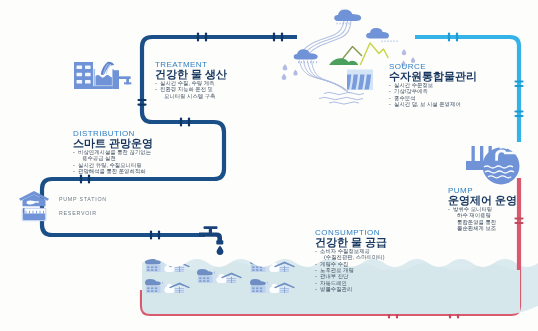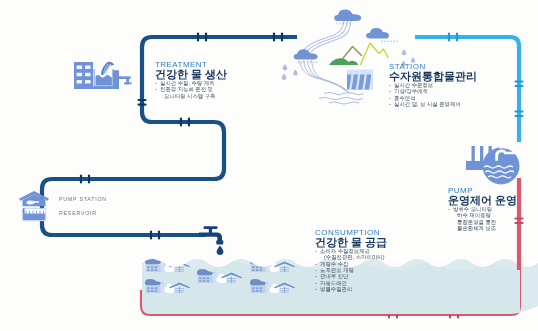--- a/index.html
+++ b/index.html
@@ -278,28 +278,36 @@
 
   <div class="block" id="b-treatment" style="left:155px;top:61px;">
     <div class="hd">TREATMENT</div>
     <div class="sub">건강한 물 생산</div>
     <div class="bul" style="margin-top:1.5px;padding-left:5px;">실시간 수질, 수량 계측</div>
     <div class="bul" style="padding-left:5px;">친환경 지능화 운전 및</div>
     <div class="bul nodash" style="padding-left:9px;">모니터링 시스템 구축</div>
   </div>
 
   <div class="block" id="b-source" style="left:389px;top:63px;">
-    <div class="hd">STATION</div>
+    <div class="hd">SOURCE</div>
     <div class="sub">수자원통합물관리</div>
     <div class="bul" style="margin-top:1.5px;padding-left:5px;">실시간 수문정보</div>
     <div class="bul" style="padding-left:5px;">기상/강우예측</div>
     <div class="bul" style="padding-left:5px;">홍수분석</div>
     <div class="bul" style="padding-left:5px;">실시간 댐, 보 시설 운영제어</div>
   </div>
 
+  <div class="block" id="b-distribution" style="left:73px;top:130px;">
+    <div class="hd">DISTRIBUTION</div>
+    <div class="sub">스마트 관망운영</div>
+    <div class="bul" style="margin-top:1.5px;padding-left:5px;">비상연계시설을 통한 끊기없는</div>
+    <div class="bul nodash" style="padding-left:9px;">용수공급 실현</div>
+    <div class="bul" style="padding-left:5px;">실시간 유량, 수질모니터링</div>
+    <div class="bul" style="padding-left:5px;">관망해석을 통한 운영최적화</div>
+  </div>
 
   <div class="block" id="b-reuse" style="left:448px;top:187px;">
     <div class="hd">PUMP</div>
     <div class="sub">운영제어 운영</div>
     <div class="bul" style="margin-top:1.5px;padding-left:5px;">방류수 모니터링</div>
     <div class="bul nodash" style="padding-left:9px;">하수 재이용량</div>
     <div class="bul nodash" style="padding-left:9px;">통합운영을 통한</div>
     <div class="bul nodash" style="padding-left:9px;">물순환체계 보조</div>
   </div>
 

